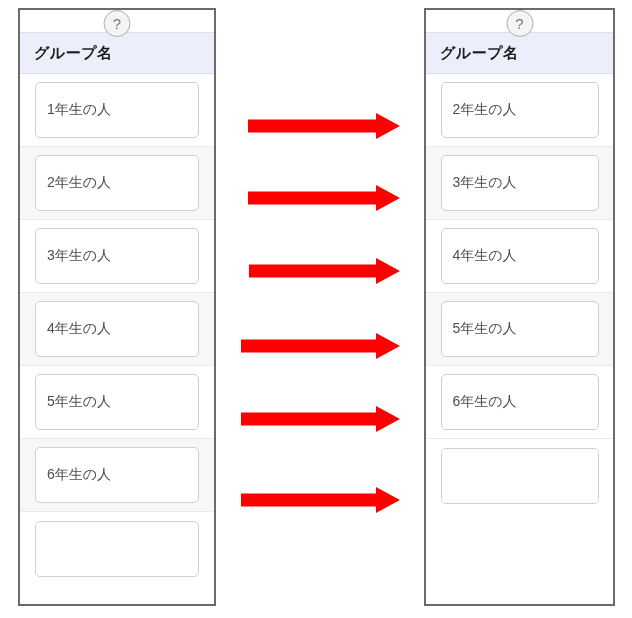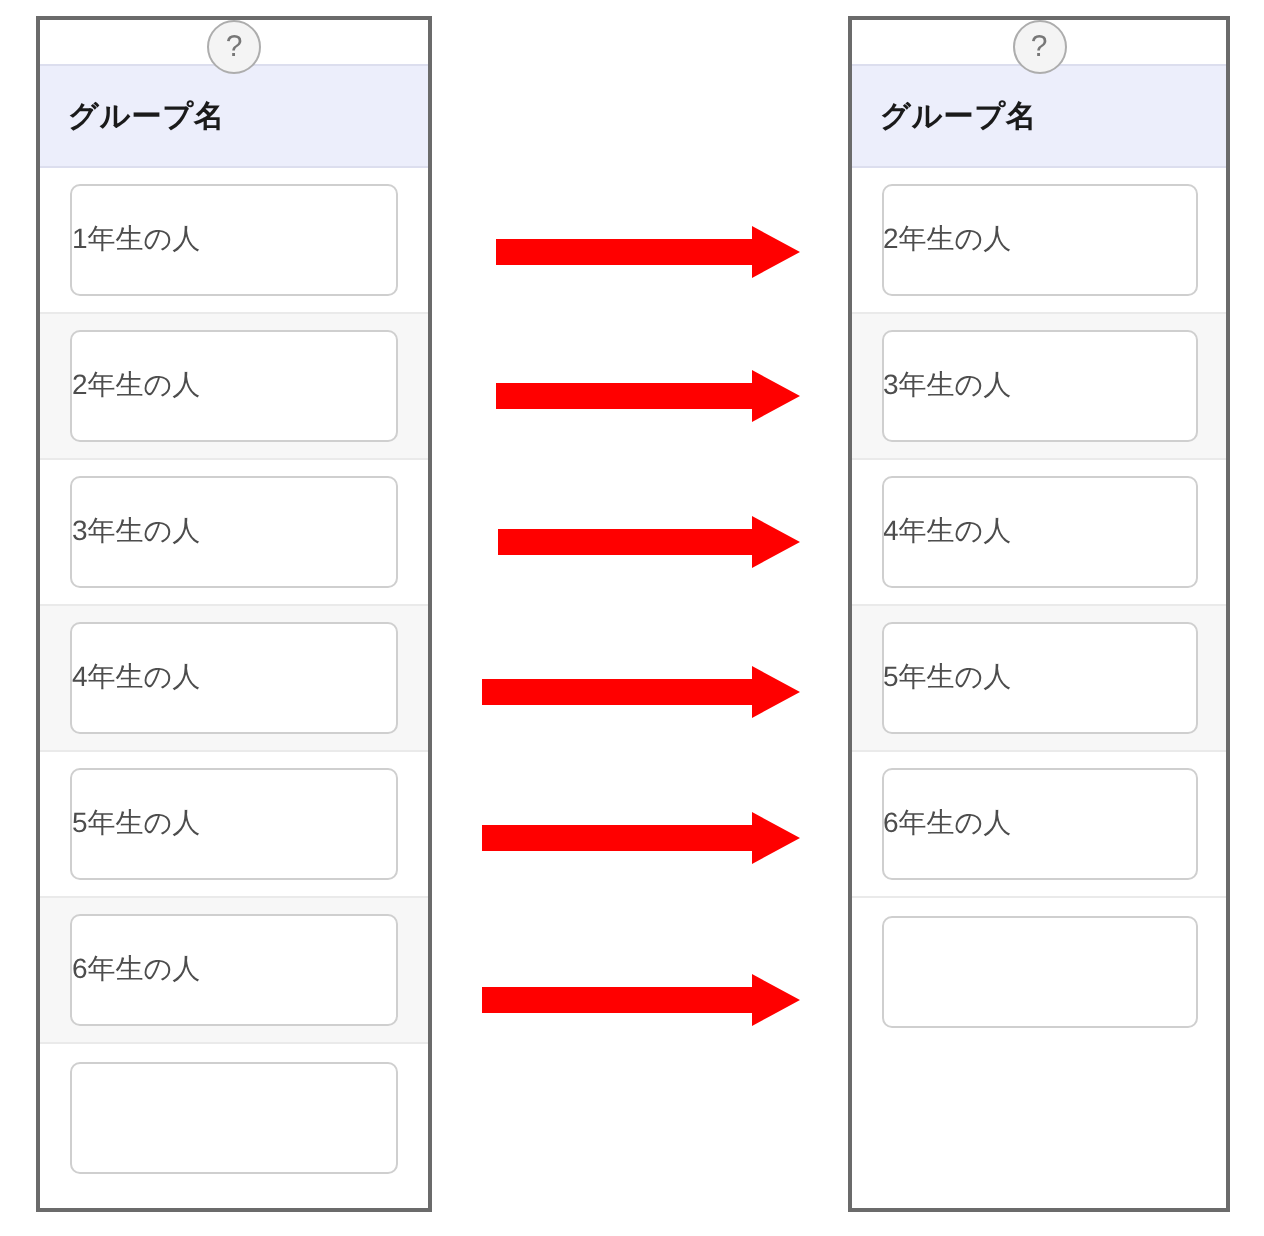--- a/index.html
+++ b/index.html
@@ -43,21 +43,21 @@
     box-sizing: border-box;
     padding: 22px 0 0 0;
   }
 
   
   .col-header {
     box-sizing: border-box;
     background: #eceefb;
     border-top: 1px solid #dcdeee;
     border-bottom: 1px solid #dcdeee;
-    height: 52px;
+    height: 42px;
     display: flex;
     align-items: center;
     padding-left: 14px;
     font-size: 15px;
     font-weight: bold;
     color: #1a1a1a;
     letter-spacing: 0.5px;
   }
 
   .help-icon {
@@ -103,20 +103,21 @@
 
   .text-field {
     box-sizing: border-box;
     width: 164px;
     height: 56px;
     background: #ffffff;
     border: 1px solid #cfcfcf;
     border-radius: 5px;
     display: flex;
     align-items: center;
+    padding-left: 11px;
     font-size: 14px;
     color: #4d4d4d;
     font-family: "Liberation Sans", "DejaVu Sans", sans-serif;
     cursor: text;
     overflow: hidden;
     white-space: nowrap;
   }
   #panel-after .text-field {
     width: 158px;
   }

